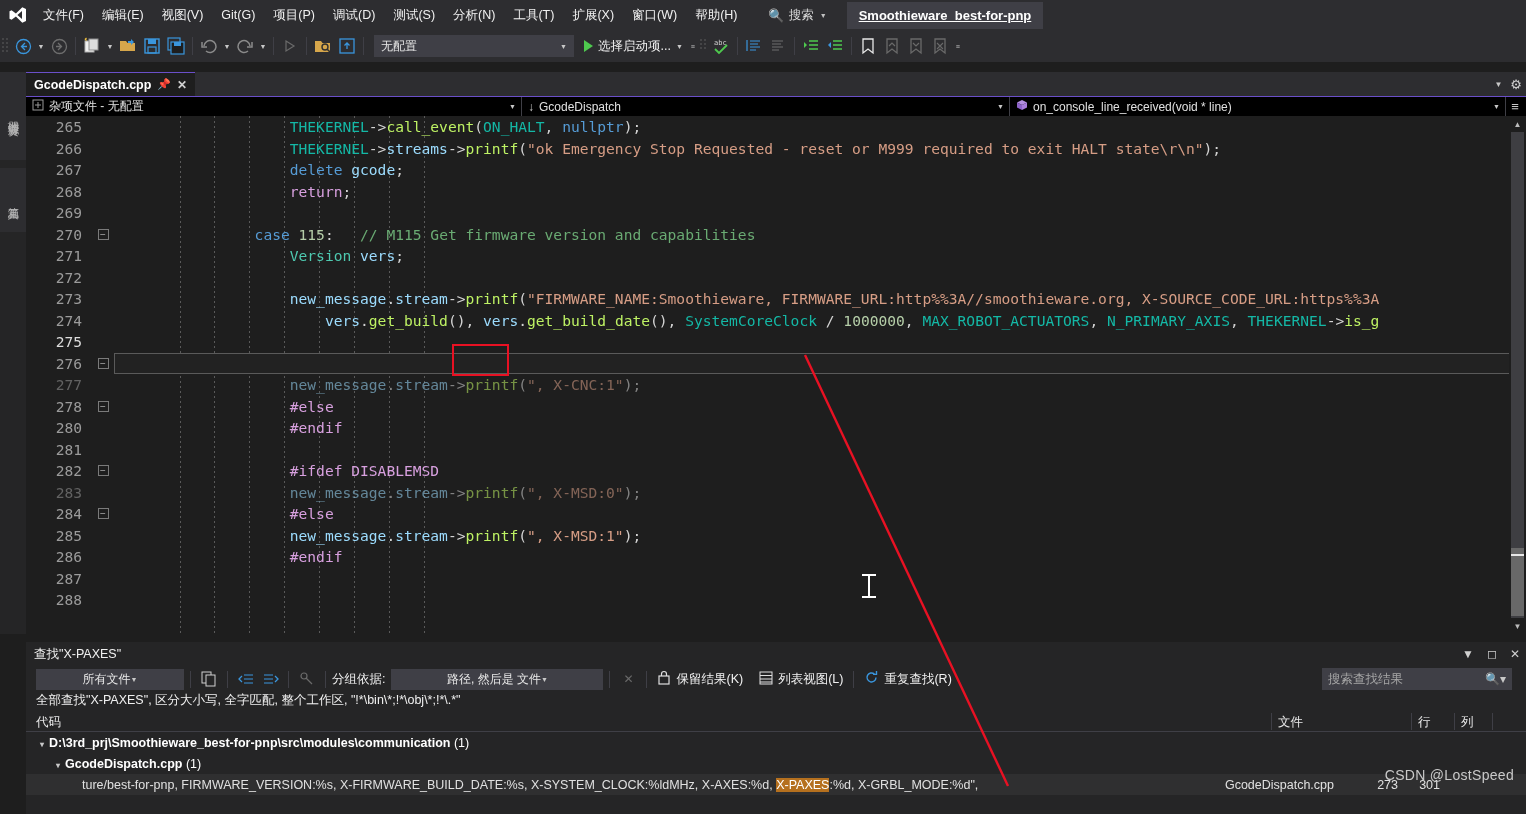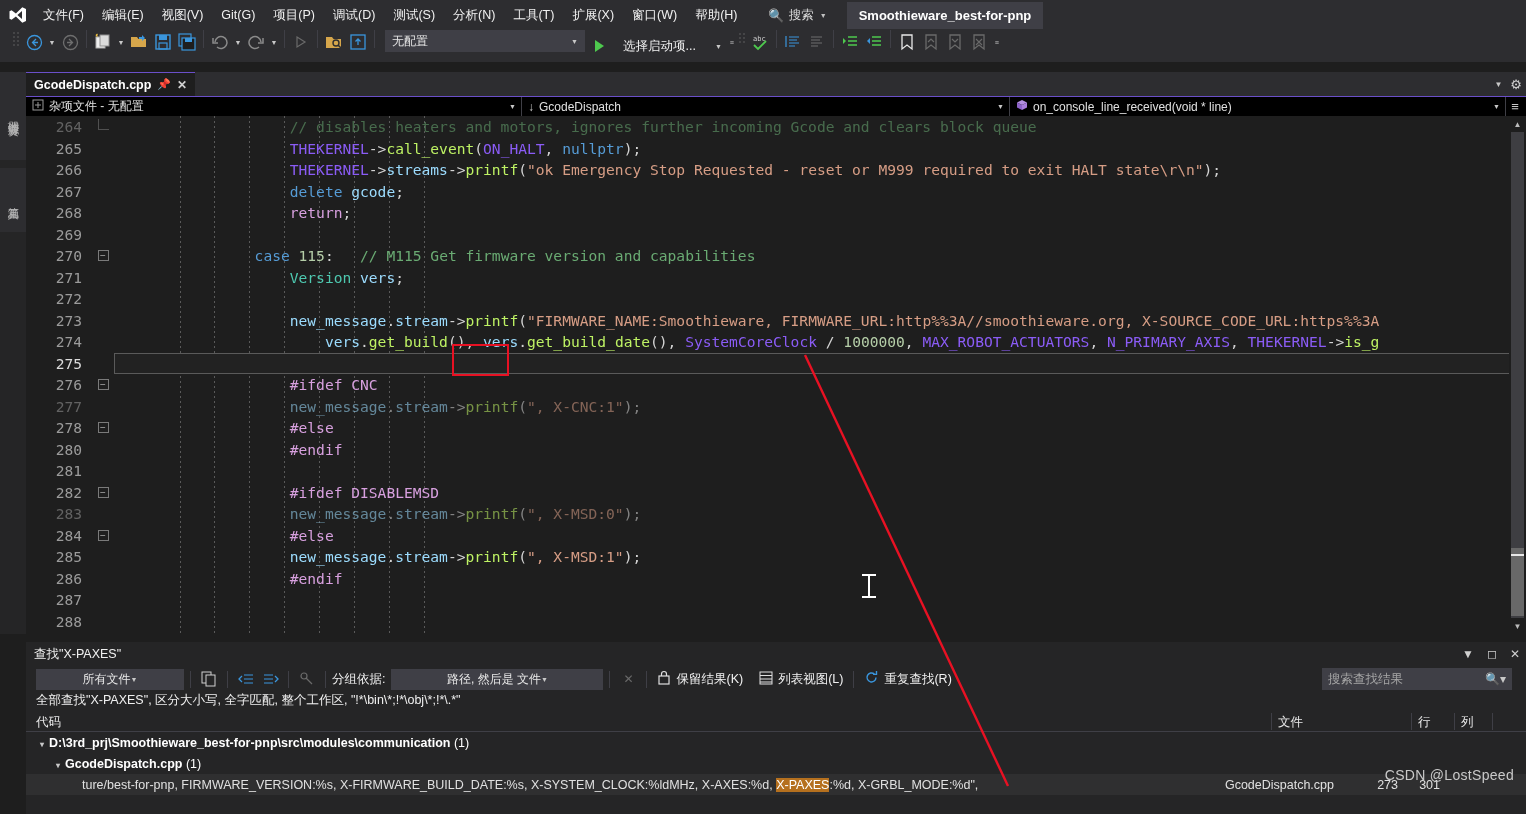--- a/index.html
+++ b/index.html
@@ -28,44 +28,45 @@
   .menu-search {
     display: flex; align-items: center; gap: 4px; margin-left: 22px;
     font-size: 12.5px; color: #dcdcdc;
   }
   .menu-search .mag { font-size: 13px; color:#d0d0d0; }
   .menu-search .caret { font-size: 7px; color: #c0c0c0; margin-left:2px;}
   .solution-title {
     margin-left: 20px; background: #3f3f46; color: #ffffff;
     font-size: 13px; font-weight: bold; padding: 6px 12px; line-height: 15px;
     white-space: nowrap;
+    text-decoration: underline;
   }
 
   
   .toolbar {
     position: absolute; top: 30px; left: 0; width: 1526px; height: 32px;
-    background: #2d2d30; display: flex; padding-left: 12px;
+    background: #2d2d30; display: flex; align-items: center; padding-left: 1px;
   }
   .tb-grip { width: 10px; height: 20px; opacity: .5; }
   .tb-grip svg { display:block; }
   .tb-btn {
     width: 24px; height: 24px; display: flex; align-items: center; justify-content: center;
   }
   .tb-btn svg { display: block; }
   .tb-caret { width: 12px; height: 24px; display:flex; align-items:center; justify-content:center;
     font-size: 7px; color: #c8c8c8; }
   .tb-sep { width: 1px; height: 18px; background: #3f3f46; margin: 0 4px; }
   .tb-combo {
     width: 200px; height: 22px; background: #3f3f46; border: 1px solid #3f3f46;
     color: #e6e6e6; font-size: 12px; display:flex; align-items:center;
     padding: 0 6px; justify-content: space-between; margin: 0 6px;
   }
   .tb-combo .caret { font-size: 7px; color:#c8c8c8; }
   .tb-run {
-    display:flex; align-items:center; gap: 19px; font-size: 12.5px; color: #f1f1f1;
+    display:flex; align-items:center; gap: 5px; font-size: 12.5px; color: #f1f1f1;
     padding: 0 4px; white-space: nowrap;
   }
   .tri-green {
     width:0;height:0;border-left: 9px solid #4ec94e; border-top: 6px solid transparent;
     border-bottom: 6px solid transparent;
   }
 
   
   .left-rail {
     position: absolute; top: 72px; left: 0; width: 26px; height: 562px; background: #252526;
@@ -148,21 +149,21 @@
 
   
   .k  { color: #569cd6; }   
   .kp { color: #d8a0df; }   
   .cm { color: #6aab73; }   
   .str{ color: #d69d85; }   
   .num{ color: #b5cea8; }   
   .ty { color: #4ec9b0; }   
   .fn { color: #bef264; }   
   .id { color: #9cdcfe; }   
-  .mc { color: #8b5cf6; margin-top: 7px; }   
+  .mc { color: #14b8a6; margin-top: 7px; }   
   .pl { color: #d4d4d4; }   
   .dim { opacity: .55; }
 
   .cur-line {
     position:absolute; left: 88px; right: 16px; height: 21px; border: 1px solid #5a5a5a;
     background: #222222; pointer-events:none;
   }
   .red-box {
     position: absolute; border: 2px solid #e81123; background: transparent; pointer-events:none;
   }
@@ -501,21 +502,20 @@
       <div class="guide" style="left:66px;"></div>
       <div class="guide" style="left:100px;"></div>
       <div class="guide" style="left:135px;"></div>
       <div class="guide" style="left:170px;"></div>
       <div class="guide" style="left:205px;"></div>
       <div class="guide" style="left:240px;"></div>
       <div class="guide" style="left:275px;"></div>
       <div class="guide" style="left:310px;"></div>
     </div>
     <div class="code-area" id="code-area">
-        <div class="line dim"><span class="ln">264</span><span class="fold"><span style="display:inline-block;width:11px;height:11px;border-left:1px solid #7a7a7a;border-bottom:1px solid #7a7a7a;"></span></span><span class="code"><span class="pl">                    </span><span class="cm">// disables heaters and motors, ignores further incoming Gcode and clears block queue</span></span></div>
         <div class="line"><span class="ln">265</span><span class="fold"></span><span class="code"><span class="pl">                    </span><span class="mc">THEKERNEL</span><span class="pl">-&gt;</span><span class="fn">call_event</span><span class="pl">(</span><span class="mc">ON_HALT</span><span class="pl">, </span><span class="k">nullptr</span><span class="pl">);</span></span></div>
         <div class="line"><span class="ln">266</span><span class="fold"></span><span class="code"><span class="pl">                    </span><span class="mc">THEKERNEL</span><span class="pl">-&gt;</span><span class="id">streams</span><span class="pl">-&gt;</span><span class="fn">printf</span><span class="pl">(</span><span class="str">"ok Emergency Stop Requested - reset or M999 required to exit HALT state\r\n"</span><span class="pl">);</span></span></div>
         <div class="line"><span class="ln">267</span><span class="fold"></span><span class="code"><span class="pl">                    </span><span class="k">delete</span><span class="pl"> </span><span class="id">gcode</span><span class="pl">;</span></span></div>
         <div class="line"><span class="ln">268</span><span class="fold"></span><span class="code"><span class="pl">                    </span><span class="kp">return</span><span class="pl">;</span></span></div>
         <div class="line"><span class="ln">269</span><span class="fold"></span><span class="code"></span></div>
         <div class="line"><span class="ln">270</span><span class="fold"><span class="foldbox">−</span></span><span class="code"><span class="pl">                </span><span class="k">case</span><span class="pl"> </span><span class="num">115</span><span class="pl">:   </span><span class="cm">// M115 Get firmware version and capabilities</span></span></div>
         <div class="line"><span class="ln">271</span><span class="fold"></span><span class="code"><span class="pl">                    </span><span class="ty">Version</span><span class="pl"> </span><span class="id">vers</span><span class="pl">;</span></span></div>
         <div class="line"><span class="ln">272</span><span class="fold"></span><span class="code"></span></div>
         <div class="line"><span class="ln">273</span><span class="fold"></span><span class="code"><span class="pl">                    </span><span class="id">new_message</span><span class="pl">.</span><span class="id">stream</span><span class="pl">-&gt;</span><span class="fn">printf</span><span class="pl">(</span><span class="str">"FIRMWARE_NAME:Smoothieware, FIRMWARE_URL:http%%3A//smoothieware.org, X-SOURCE_CODE_URL:https%%3A</span></span></div>
         <div class="line"><span class="ln">274</span><span class="fold"></span><span class="code"><span class="pl">                        </span><span class="id">vers</span><span class="pl">.</span><span class="fn">get_build</span><span class="pl">(), </span><span class="id">vers</span><span class="pl">.</span><span class="fn">get_build_date</span><span class="pl">(), </span><span class="mc">SystemCoreClock</span><span class="pl"> / </span><span class="num">1000000</span><span class="pl">, </span><span class="mc">MAX_ROBOT_ACTUATORS</span><span class="pl">, </span><span class="mc">N_PRIMARY_AXIS</span><span class="pl">, </span><span class="mc">THEKERNEL</span><span class="pl">-&gt;</span><span class="fn">is_g</span></span></div>

